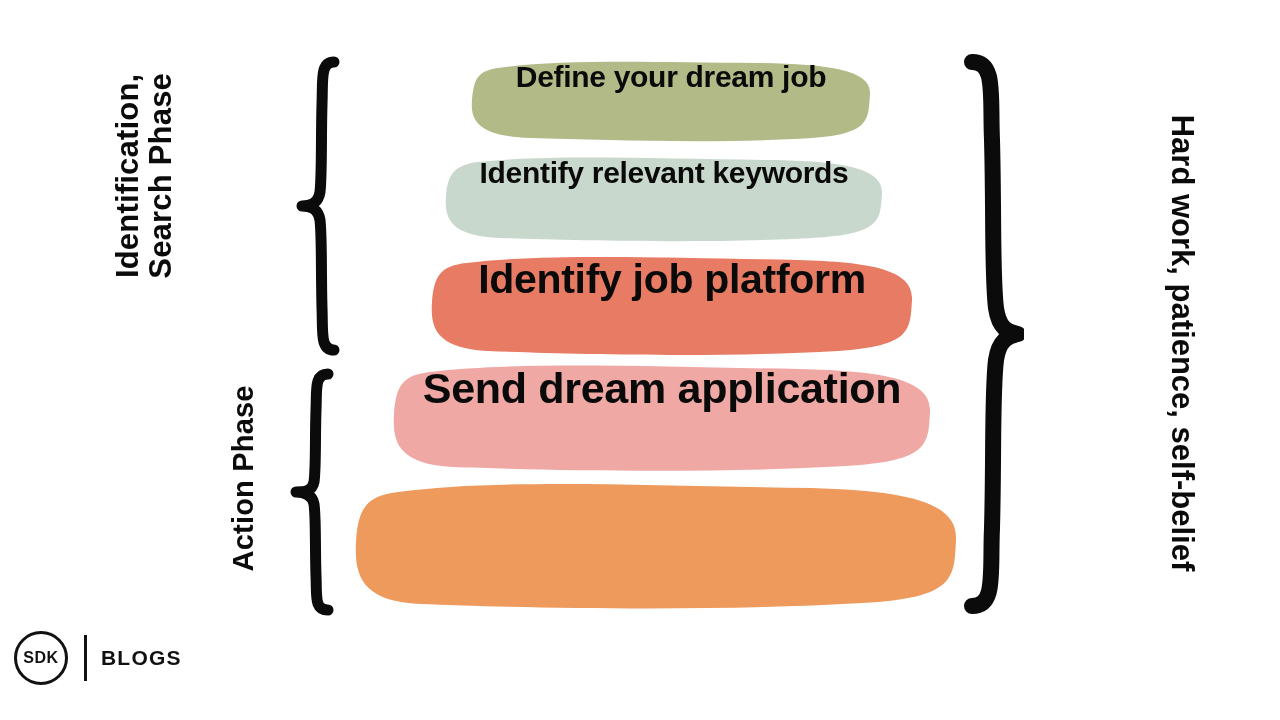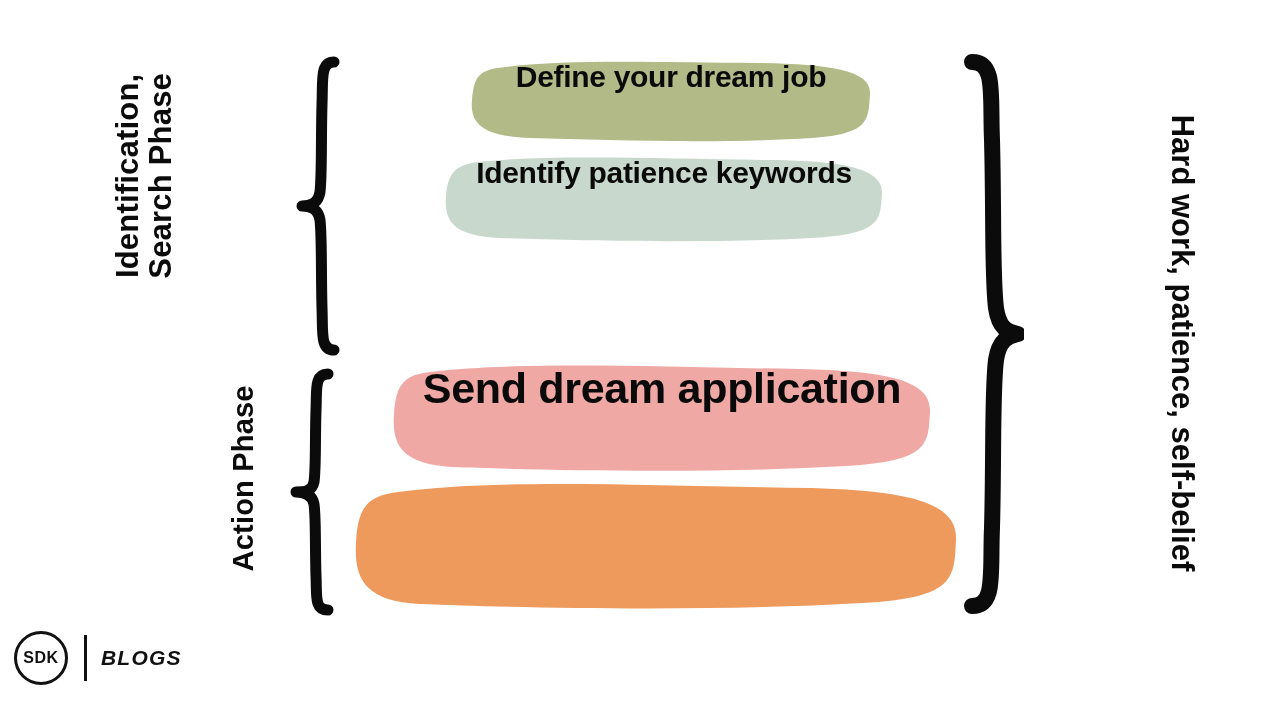--- a/index.html
+++ b/index.html
@@ -111,21 +111,21 @@
     flex:none;
   }
   #logo-mark-text{
     font-size:16px; font-weight:bold; letter-spacing:.5px; color:#111;
   }
   #logo-divider{
     width:3px; height:46px; background:#111;
     margin:0 14px 0 16px; flex:none;
   }
   #logo-word{
-    font-size:21px; font-weight:bold; letter-spacing:1.2px; color:#111;font-style:italic;
+    font-size:21px; font-weight:bold; letter-spacing:1.2px; color:#111;
   }
 </style>
 </head>
 <body>
 
 <div id="stage">
 
   <div id="phase-identification" class="phase-label">
     <span class="pl-line">Identification,</span>
     <span class="pl-line">Search Phase</span>
@@ -157,23 +157,31 @@
     </svg>
     <span class="pill-text">Define your dream job</span>
   </div>
 
   <div class="pill" id="pill-1">
     <svg class="blob" viewBox="0 0 444 86" preserveAspectRatio="none">
       <path d="M36 6 C 110 -2, 220 3, 330 4 C 400 5, 442 12, 440 38
                C 438 64, 440 78, 370 82 C 260 88, 130 84, 58 82
                C 10 80, 2 64, 4 40 C 6 16, 14 9, 36 6 Z" fill="#c9d8cc"></path>
     </svg>
-    <span class="pill-text">Identify patience keywords</span>
-  </div>
-
+    <span class="pill-text">Identify relevant keywords</span>
+  </div>
+
+  <div class="pill" id="pill-2">
+    <svg class="blob" viewBox="0 0 488 100" preserveAspectRatio="none">
+      <path d="M38 7 C 120 -3, 250 2, 370 4 C 444 6, 486 14, 484 44
+               C 482 74, 484 90, 410 95 C 290 102, 140 98, 60 95
+               C 10 92, 2 74, 4 46 C 6 18, 14 10, 38 7 Z" fill="#e87b63"></path>
+    </svg>
+    <span class="pill-text">Identify job platform</span>
+  </div>
 
   <div class="pill" id="pill-3">
     <svg class="blob" viewBox="0 0 544 108" preserveAspectRatio="none">
       <path d="M40 8 C 130 -3, 270 3, 410 5 C 496 7, 542 16, 540 48
                C 538 80, 540 97, 456 102 C 320 110, 150 106, 62 103
                C 10 100, 2 80, 4 50 C 6 20, 14 11, 40 8 Z" fill="#f0a8a5"></path>
     </svg>
     <span class="pill-text">Send dream application</span>
   </div>
 

